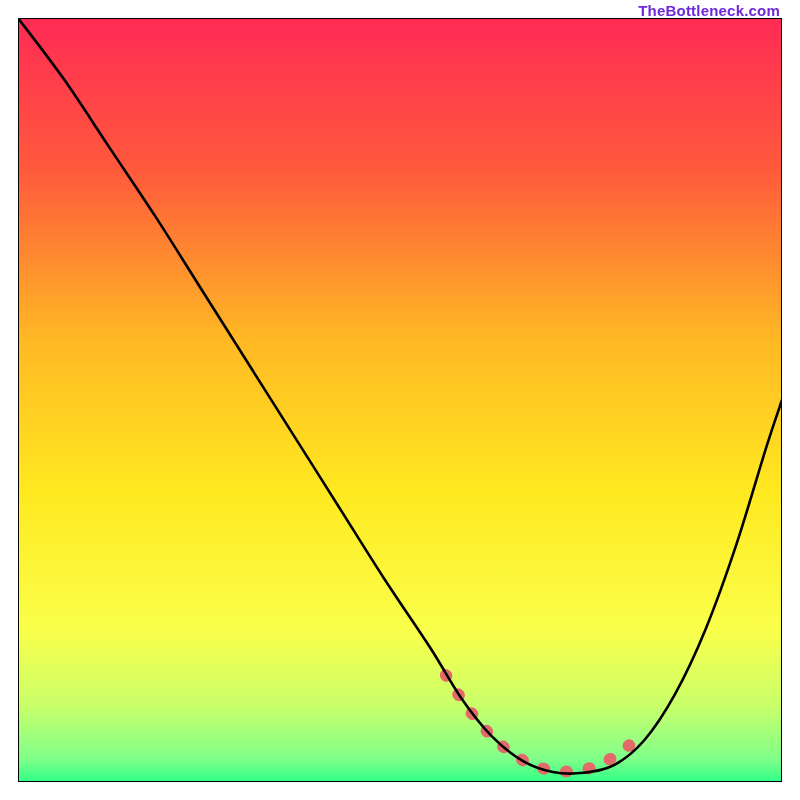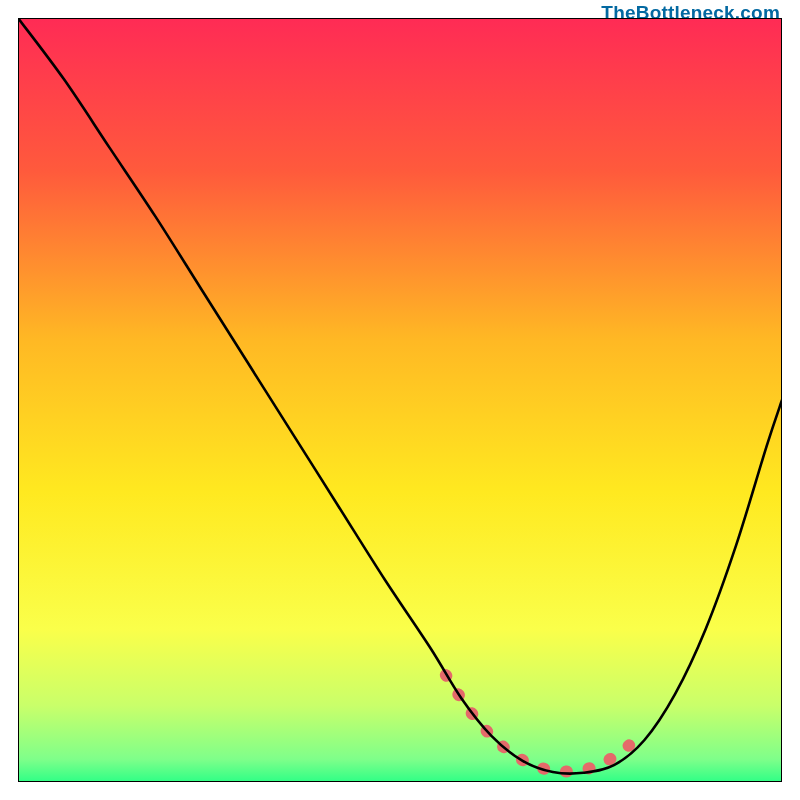--- a/index.html
+++ b/index.html
@@ -16,23 +16,23 @@
     left: 18px;
     top: 18px;
     width: 764px;
     height: 764px;
     box-sizing: border-box;
   }
   .watermark {
     position: absolute;
     top: 2px;
     right: 20px;
-    font-size: 19px;
+    font-size: 15px;
     font-weight: 600;
-    color: #0369a1;
+    color: #6d28d9;
     letter-spacing: 0.2px;
     user-select: none;
   }
   svg {
     display: block;
   }
 </style>
 </head>
 <body>
 

